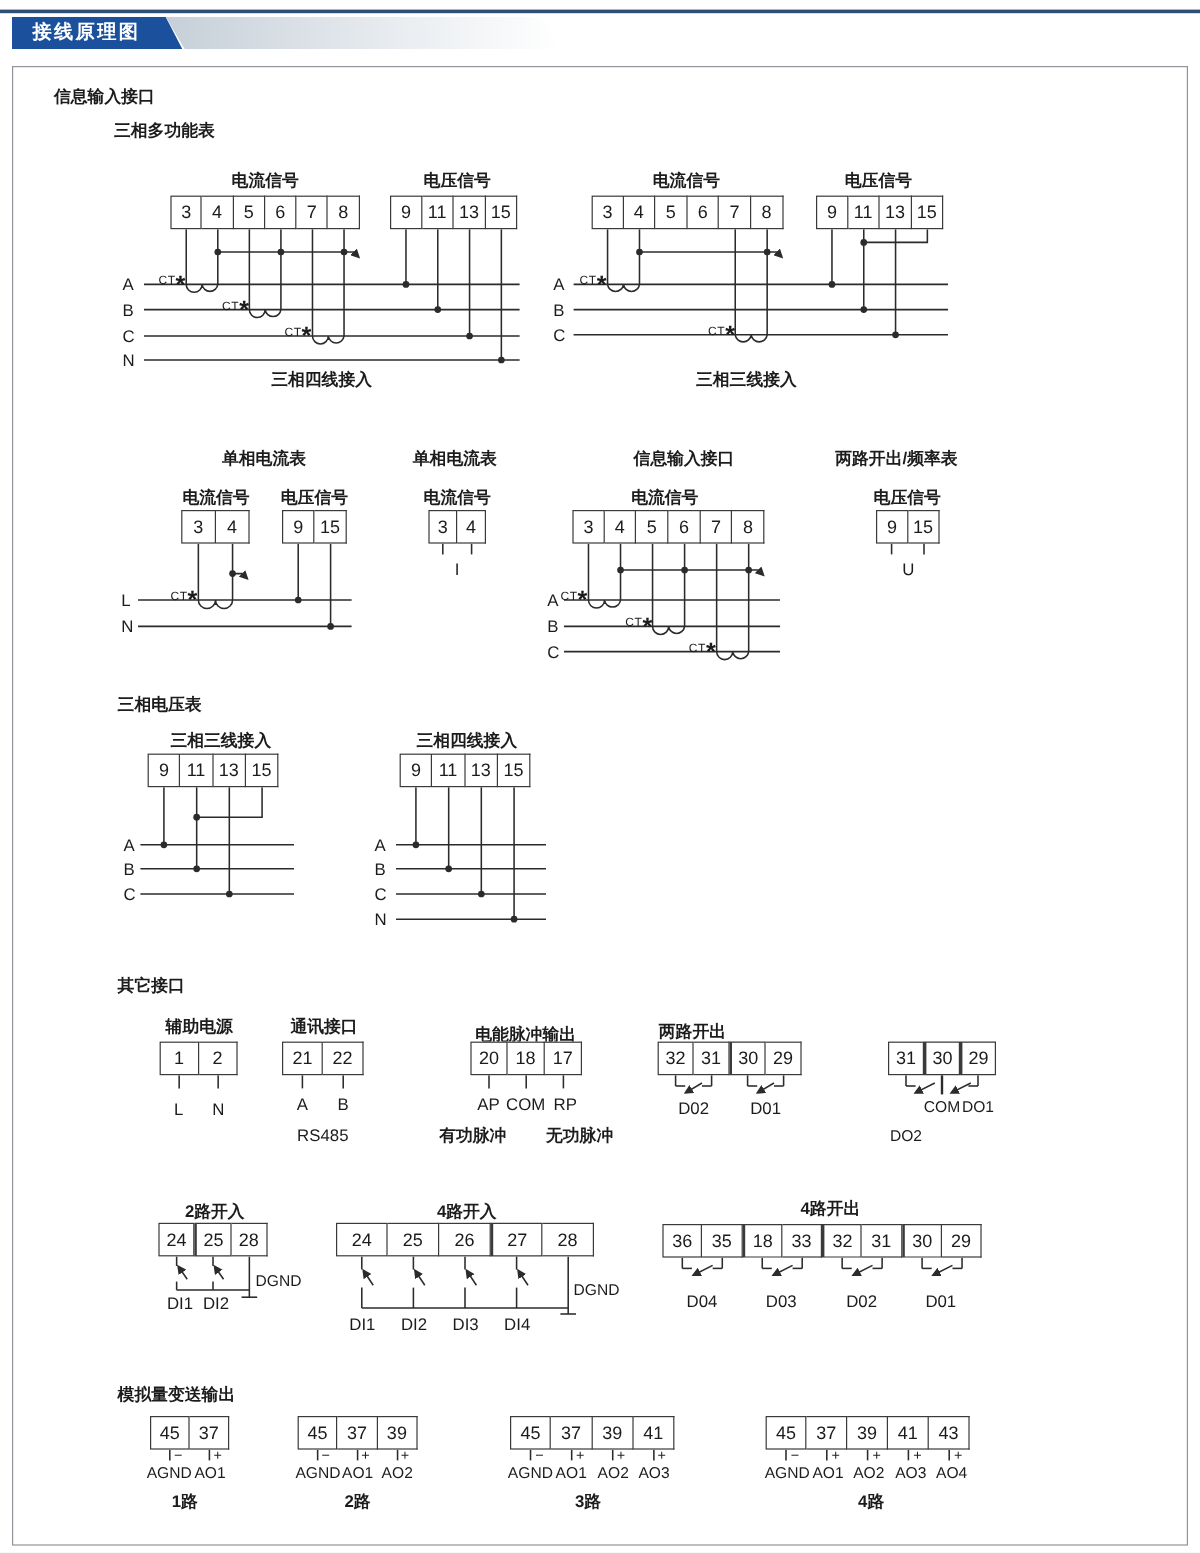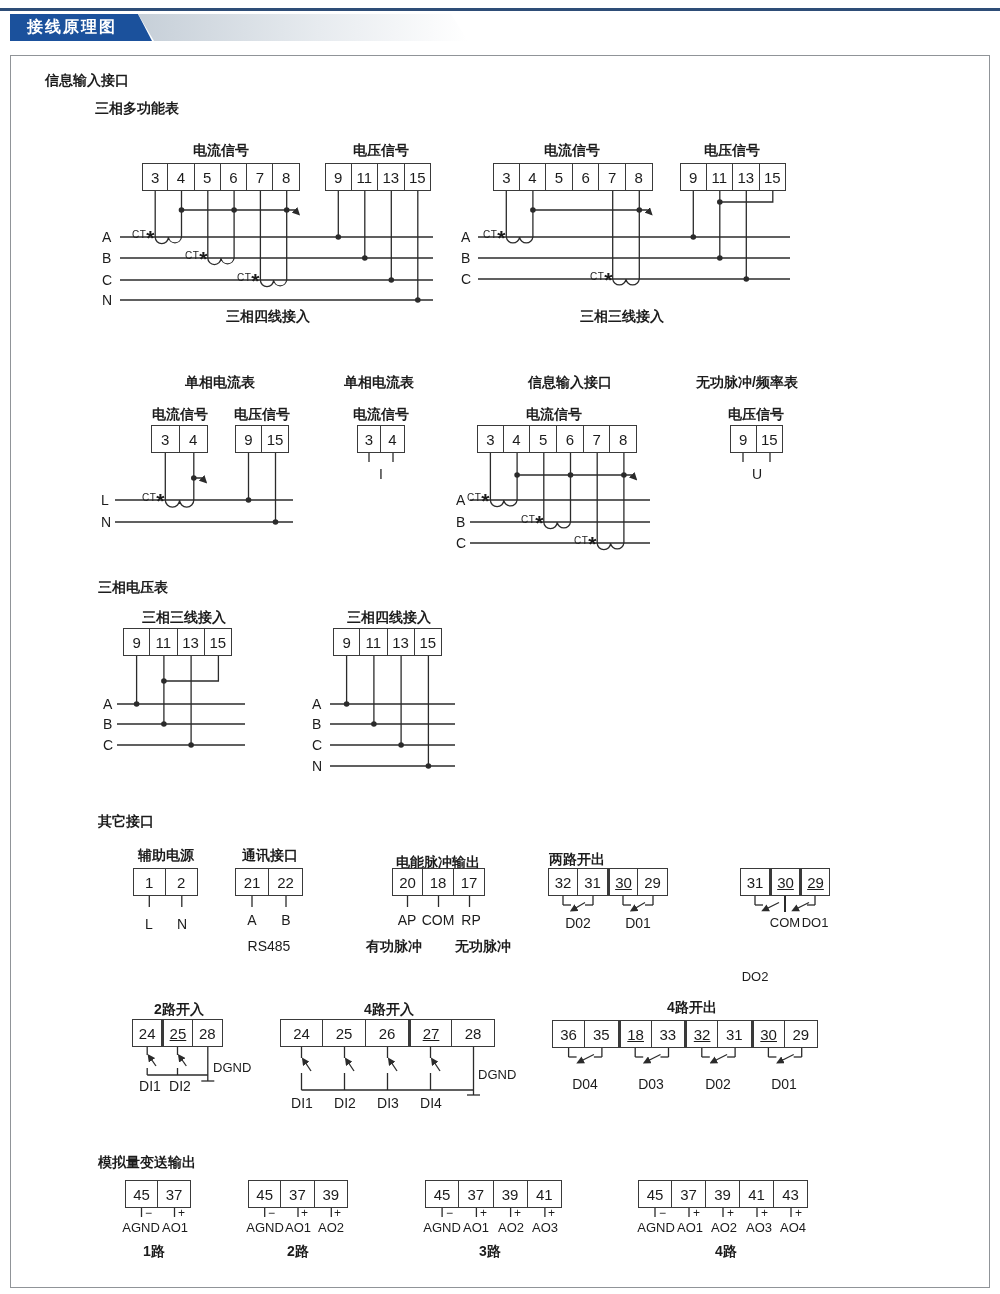--- a/index.html
+++ b/index.html
@@ -11,21 +11,21 @@
   .banner-text{position:absolute;left:17px;top:3px;color:#fff;font-size:16px;font-weight:bold;letter-spacing:2px;}
   .wedge{position:absolute;left:138px;top:14px;width:330px;height:27px;
          background:linear-gradient(90deg,#c6cfd8 0%,#e7ebef 55%,rgba(250,251,252,0) 100%);
          clip-path:polygon(0 0,313px 0,330px 27px,16px 27px);}
   .box{position:absolute;left:10px;top:55px;width:978px;height:1231px;border:1px solid #909498;background:#fff;}
   .wires{position:absolute;left:0;top:0;z-index:1;}
   .strip{position:absolute;display:flex;z-index:2;background:#fff;}
   .cell{box-sizing:border-box;width:var(--cw);height:28px;border:1.4px solid #3a3a3a;
         display:flex;align-items:center;justify-content:center;font-size:15px;}
   .cell + .cell{border-left:none;}
-  .cell.thick{border-left:2.6px solid #3a3a3a;text-decoration:underline;}
+  .cell.thick{border-left:2.6px solid #3a3a3a;}
   .lbl{position:absolute;z-index:2;white-space:nowrap;transform:translateX(-50%);}
   .la{transform:none;}
   .cjk{font-weight:bold;font-size:14px;}
   .lat{font-size:14px;}
   .lat13{font-size:13px;}
   .sym{font-size:14px;}
   .sign{position:absolute;z-index:2;font-size:12px;}
   .ctl{position:absolute;z-index:2;white-space:nowrap;}
   .ctt{font-size:10px;letter-spacing:.5px;}
   .cts{font-size:21px;font-weight:bold;vertical-align:-7px;}
@@ -375,21 +375,21 @@
     <div class="cell">7</div>
     <div class="cell">8</div>
   </div>
   <div class="lbl la lat" style="left:456px;top:492px">A</div>
   <div class="lbl la lat" style="left:456px;top:514px">B</div>
   <div class="lbl la lat" style="left:456px;top:535px">C</div>
   <div class="ctl" style="left:467px;top:487px"><span class="ctt">CT</span><span class="cts">*</span></div>
   <div class="ctl" style="left:521px;top:509px"><span class="ctt">CT</span><span class="cts">*</span></div>
   <div class="ctl" style="left:574px;top:530px"><span class="ctt">CT</span><span class="cts">*</span></div>
 
-  <div class="lbl cjk" style="left:747px;top:374px">无功脉冲/频率表</div>
+  <div class="lbl cjk" style="left:747px;top:374px">两路开出/频率表</div>
   <div class="lbl cjk" style="left:756px;top:406px">电压信号</div>
   <div class="strip" style="left:730px;top:425px;--cw:26.5px">
     <div class="cell">9</div>
     <div class="cell">15</div>
   </div>
   <div class="lbl sym" style="left:757px;top:466px">U</div>
 
   <div class="lbl la cjk" style="left:98px;top:579px">三相电压表</div>
   <div class="lbl cjk" style="left:184px;top:609px">三相三线接入</div>
   <div class="strip" style="left:123px;top:628px;--cw:27.25px">
@@ -453,21 +453,21 @@
     <div class="cell">29</div>
   </div>
   <div class="lbl lat" style="left:578px;top:915px">D02</div>
   <div class="lbl lat" style="left:638px;top:915px">D01</div>
 
   <div class="strip" style="left:740px;top:868px;--cw:30px">
     <div class="cell">31</div>
     <div class="cell thick">30</div>
     <div class="cell thick">29</div>
   </div>
-  <div class="lbl lat13" style="left:755px;top:969px">DO2</div>
+  <div class="lbl lat13" style="left:755px;top:939px">DO2</div>
   <div class="lbl lat13" style="left:785px;top:915px">COM</div>
   <div class="lbl lat13" style="left:815px;top:915px">DO1</div>
 
   <div class="lbl cjk" style="left:179px;top:1001px">2路开入</div>
   <div class="strip" style="left:132px;top:1019px;--cw:30.3px">
     <div class="cell">24</div>
     <div class="cell thick">25</div>
     <div class="cell">28</div>
   </div>
   <div class="lbl lat" style="left:150px;top:1078px">DI1</div>

